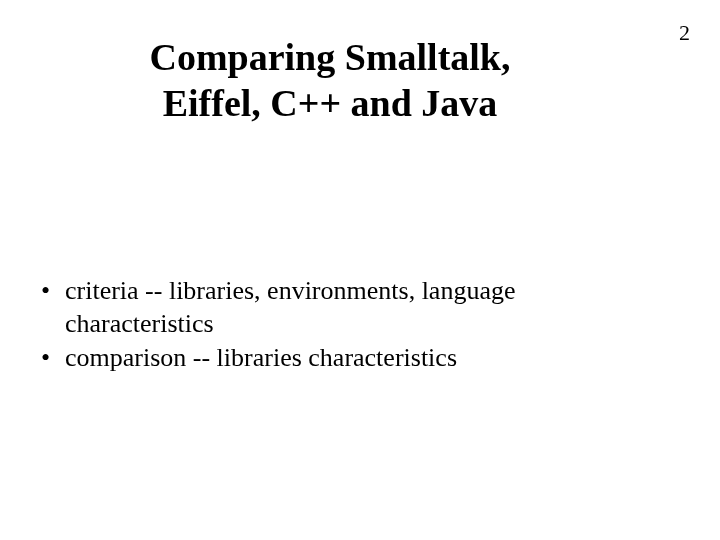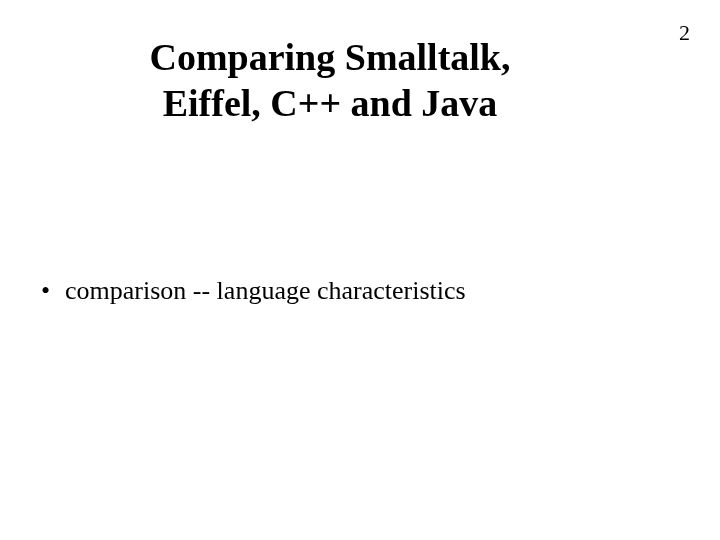--- a/index.html
+++ b/index.html
@@ -55,14 +55,15 @@
     }
   </style>
 </head>
 <body>
 
 <div class="page-number">2</div>
 
 <h1 class="title">Comparing Smalltalk, Eiffel, C++ and Java</h1>
 
 <ul class="bullets">
-  <li>comparison -- language characteristics</li>
+  <li>criteria -- libraries, environments, language characteristics</li>
+  <li>comparison -- libraries characteristics</li>
 </ul>
 
 </body></html>

